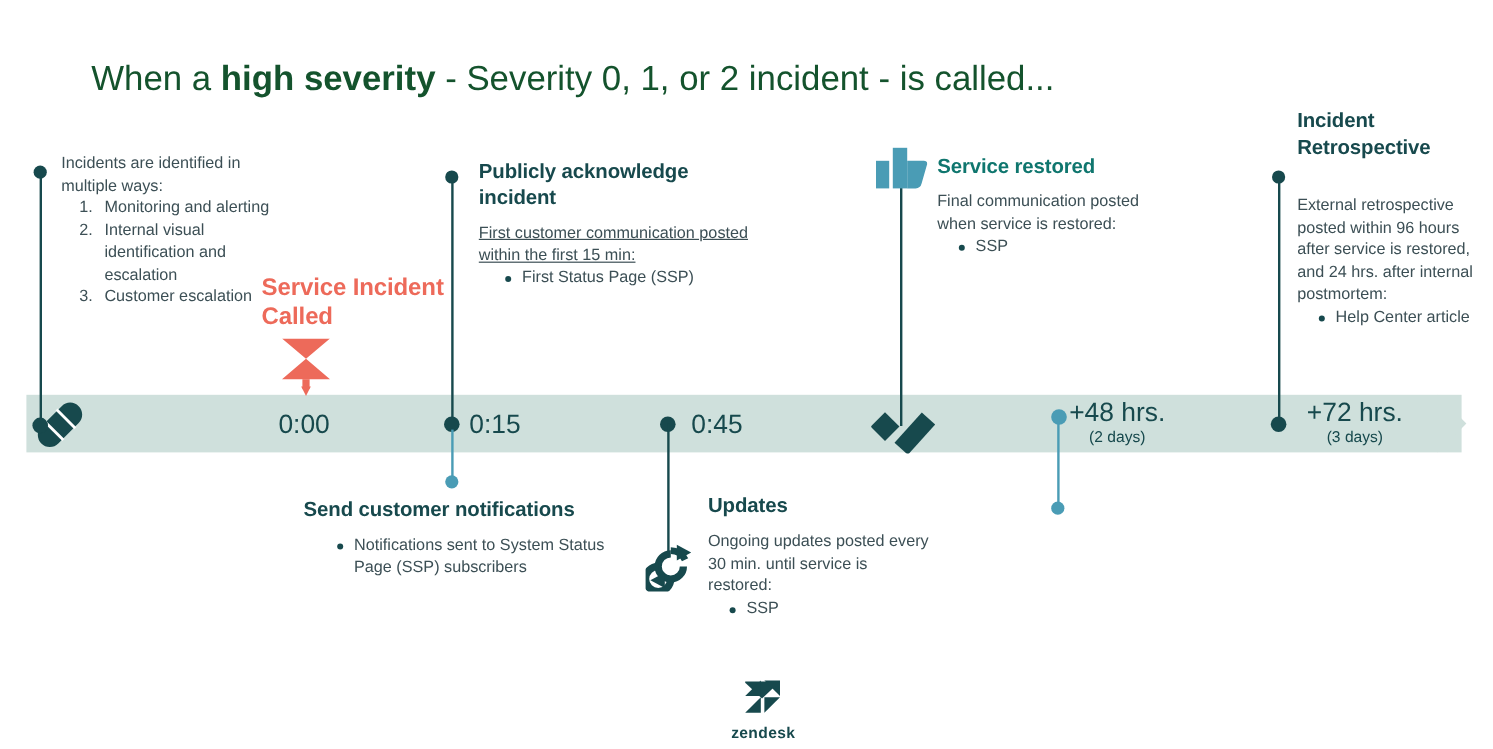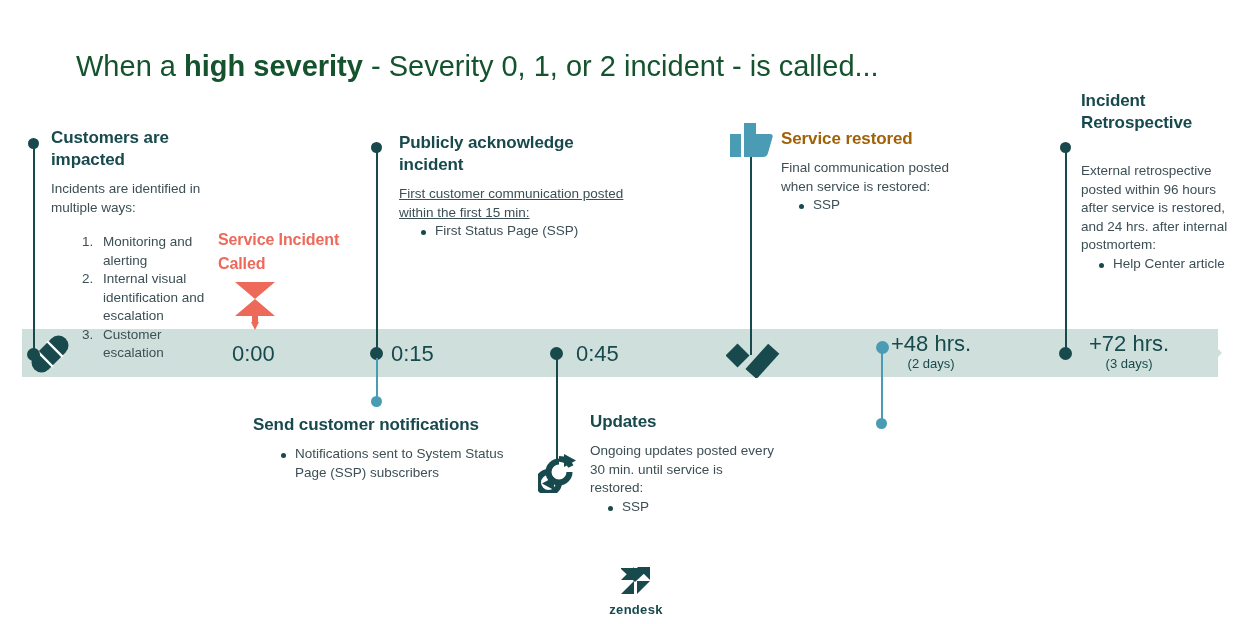--- a/index.html
+++ b/index.html
@@ -56,46 +56,46 @@
   .dot.big{width:13px;height:13px;}
   .dot.teal{background:#4a9cb5;}
 
   
   .blk{position:absolute;}
   .blk h3{
     margin:0 0 9px 0;
     font-size:17px;line-height:22px;font-weight:700;
     color:#17494d;letter-spacing:-0.1px;
   }
-  .blk h3.teal{color:#a16207;}
+  .blk h3.teal{color:#0f766e;}
   .blk p{
     margin:0;
     font-size:13.5px;line-height:18.5px;
     color:#3c4f55;font-weight:400;
   }
   .blk ol{
-    margin:16px;padding:0 0 0 30px;
+    margin:0;padding:0 0 0 30px;
     font-size:13.5px;line-height:18.5px;color:#3c4f55;
   }
   .blk ol li{margin:0;padding-left:6px;}
   .blk ul{
     margin:0;padding:0 0 0 20px;
     font-size:13.5px;line-height:18.5px;color:#3c4f55;
     list-style:none;
   }
   .blk ul li{position:relative;padding-left:14px;margin:0;}
   .blk ul li:before{
     content:"";position:absolute;left:0;top:8px;
     width:5px;height:5px;border-radius:50%;background:#17494d;
   }
 
   
   .sic{
     position:absolute;left:218px;top:228px;
-    color:#ed6a5a;font-size:16px;line-height:24px;font-weight:700;
+    color:#ed6a5a;font-size:20px;line-height:24px;font-weight:700;
     letter-spacing:-0.1px;
   }
   .hourglass{position:absolute;left:232px;top:282px;}
 
   
   .icon{position:absolute;}
 
   
   .zendesk{position:absolute;left:608px;top:566px;text-align:center;width:56px;}
   .zendesk .wordmark{
@@ -168,24 +168,20 @@
 
   <div class="dot teal big" style="left:876px;top:341px;"></div>
   <div class="vline teal" style="left:881px;top:347px;height:77px;"></div>
   <div class="dot teal" style="left:876px;top:418px;"></div>
 
   <div class="vline" style="left:1065px;top:148px;height:207px;"></div>
   <div class="dot" style="left:1060px;top:142px;"></div>
   <div class="dot big" style="left:1059px;top:347px;"></div>
 
   <div class="blk" style="left:51px;top:127px;width:175px;">
-    <h3>
-      <span>Customers are</span><br>
-      <span>impacted</span>
-    </h3>
     <p>
       <span>Incidents are identified in</span><br>
       <span>multiple ways:</span>
     </p>
     <ol>
       <li>Monitoring and alerting</li>
       <li>Internal visual identification and escalation</li>
       <li>Customer escalation</li>
     </ol>
   </div>

